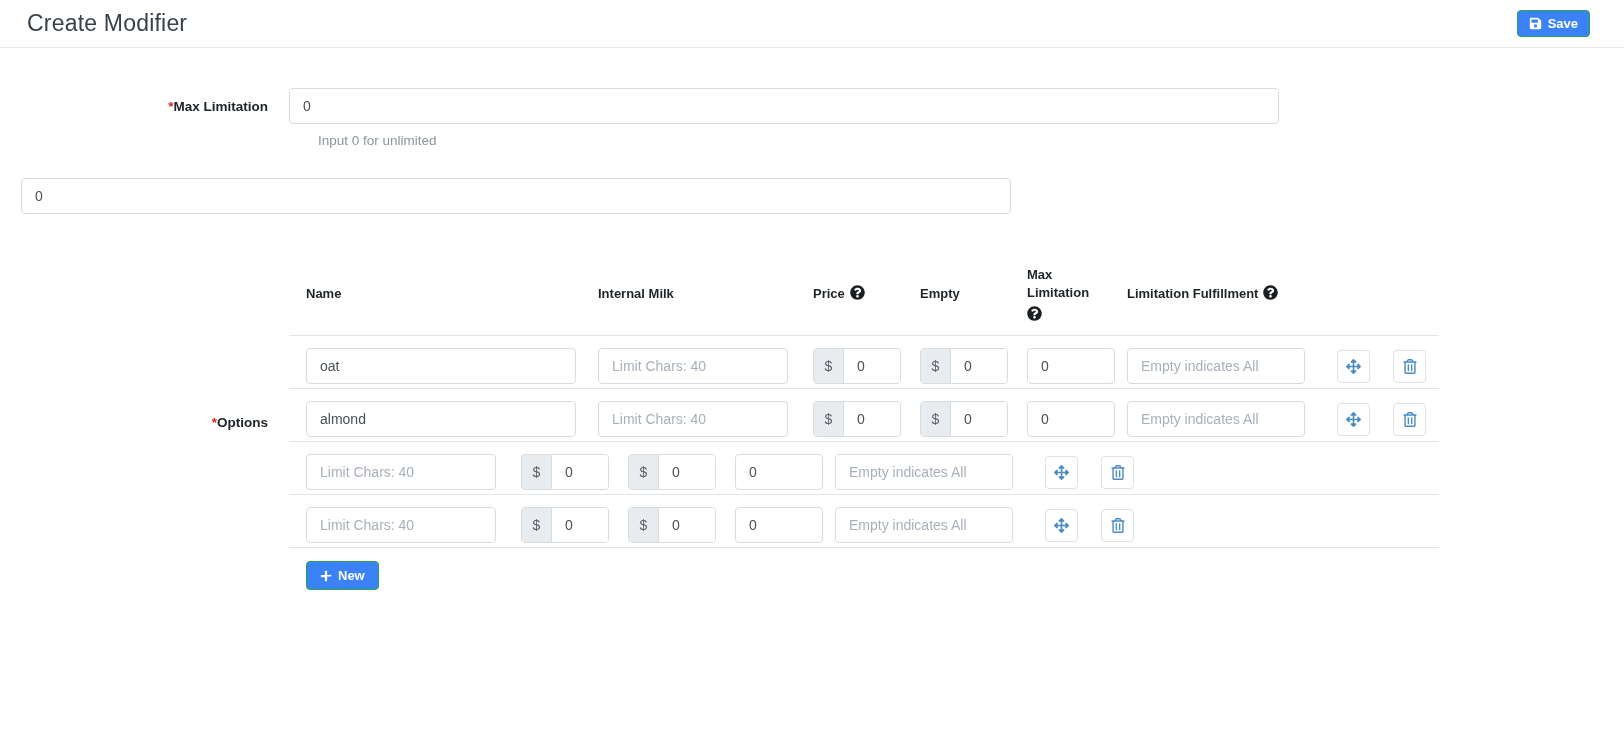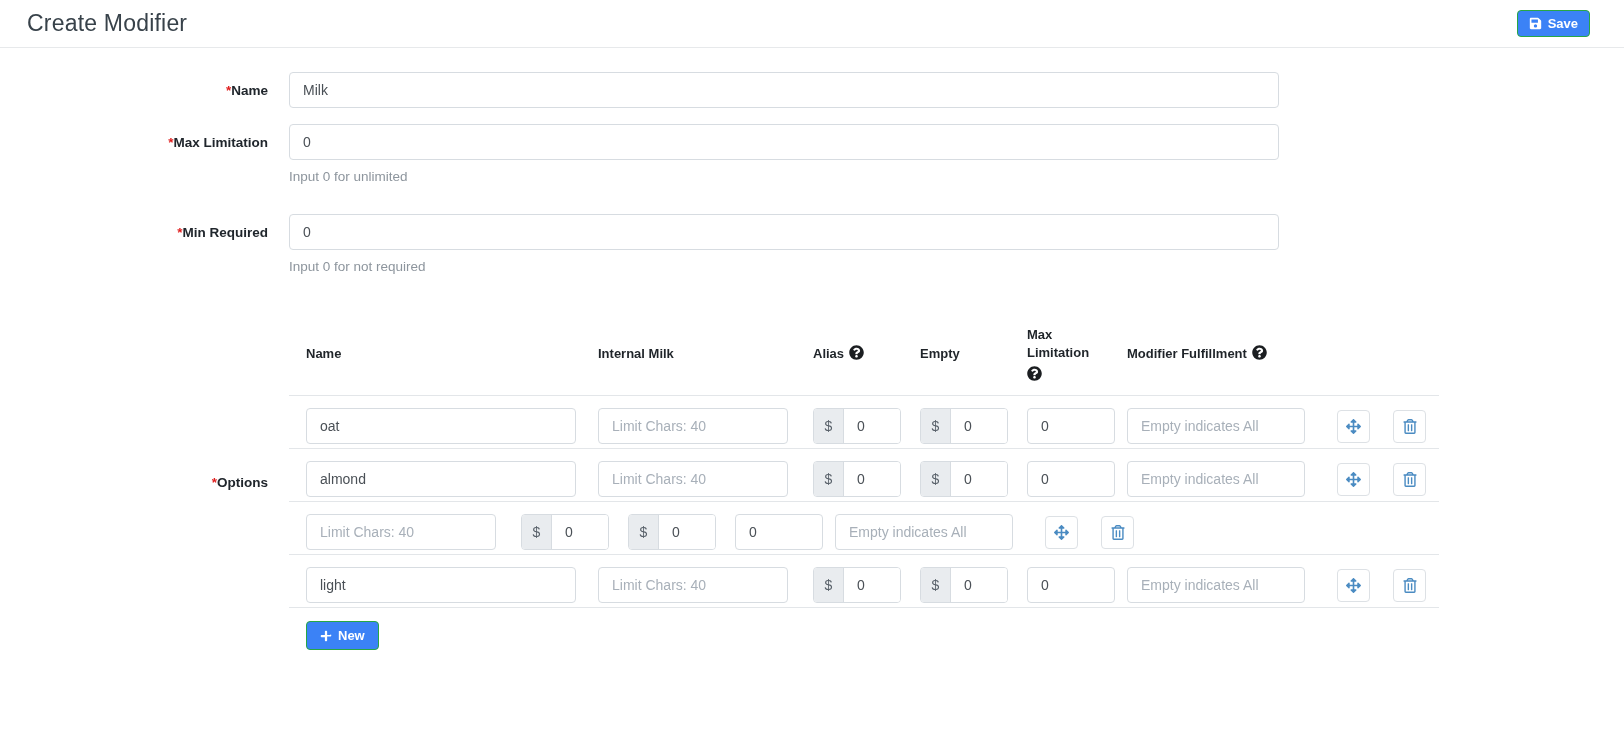--- a/index.html
+++ b/index.html
@@ -29,21 +29,21 @@
     font-size: 13.5px; font-weight: 700; color: #20262c; line-height: 1.2;
   }
   .req { color: #e02020; }
   .content-col { margin-left: 21px; }
   .inp {
     height: 36px; border: 1px solid #d7dce1; border-radius: 4px; background: #fff;
     padding: 0 13px; font-family: inherit; font-size: 14px; color: #4a5056; outline: none;
   }
   .inp::placeholder { color: #a8b0b9; opacity: 1; }
   .inp-wide { width: 990px; }
-  .hint { font-size: 13.5px; color: #8d959d; margin-top: 9px; }
+  .hint { font-size: 13.5px; color: #8d959d; margin-top: 9px; margin-left: 29px; }
   .gap16 { height: 16px; } .gap30 { height: 30px; } .gap42 { height: 42px; }
 
   
   .options-row { align-items: center; }
   .options-row .label-col { padding-top: 0; }
   .options-block { width: 1150px; }
   .opt-header {
     display: flex; align-items: center; min-height: 80px; padding: 6px 0 10px 17px;
     border-bottom: 1px solid #e3e6e9;
     font-size: 13px; font-weight: 700; color: #1f2429; line-height: 1.35;
@@ -114,65 +114,57 @@
         <svg width="13" height="13" fill="#ffffff">
           <use href="#i-save"></use>
         </svg>
       </span>
     <span>Save</span>
   </button>
 </div>
 
 <div class="main">
 
-  <div class="form-row">
-    <div class="label-col"><span class="req">*</span><span>Name</span></div>
-    <div class="content-col">
-      <input class="inp inp-wide" type="text" value="Milk" style="">
-    </div>
-  </div>
 
   <div class="gap16"></div>
 
   <div class="form-row">
     <div class="label-col"><span class="req">*</span><span>Max Limitation</span></div>
     <div class="content-col">
       <input class="inp inp-wide" type="text" value="0" style="">
       <div class="hint">Input 0 for unlimited</div>
     </div>
   </div>
 
   <div class="gap30"></div>
 
   <div class="form-row">
-    <div class="label-col"><span class="req">*</span><span>Min Required</span></div>
     <div class="content-col">
       <input class="inp inp-wide" type="text" value="0" style="">
-      <div class="hint">Input 0 for not required</div>
     </div>
   </div>
 
   <div class="gap42"></div>
 
   <div class="form-row options-row">
     <div class="label-col"><span class="req">*</span><span>Options</span></div>
     <div class="content-col">
       <div class="options-block">
 
         <div class="opt-header">
           <div class="hdr col-name">Name</div>
           <div class="hdr col-alias">Internal Milk</div>
-          <div class="hdr col-price"><span>Alias</span><span class="q-icon"><svg width="15" height="15" fill="#1b1e21">
+          <div class="hdr col-price"><span>Price</span><span class="q-icon"><svg width="15" height="15" fill="#1b1e21">
                   <use href="#i-question"></use>
                 </svg></span></div>
           <div class="hdr col-cost">Empty</div>
           <div class="hdr col-maxlim hdr-maxlim"><span>Max Limitation</span><span class="q-icon"><svg width="15" height="15" fill="#1b1e21">
                   <use href="#i-question"></use>
                 </svg></span></div>
-          <div class="hdr"><span>Modifier Fulfillment</span><span class="q-icon"><svg width="15" height="15" fill="#1b1e21">
+          <div class="hdr"><span>Limitation Fulfillment</span><span class="q-icon"><svg width="15" height="15" fill="#1b1e21">
                   <use href="#i-question"></use>
                 </svg></span></div>
         </div>
 
         
         
 
         <div class="opt-row">
           <input class="inp col-name" type="text" value="oat" style="">
           <input class="inp col-alias" type="text" placeholder="Limit Chars: 40" style="">
@@ -247,21 +239,20 @@
               </span>
             </button>
           <button class="icon-btn">
               <span>
                 <svg width="14" height="15" fill="#4a8bc2">
                   <use href="#i-trash"></use>
                 </svg>
               </span>
             </button>
         </div><div class="opt-row">
-          <input class="inp col-name" type="text" value="light" style="">
           <input class="inp col-alias" type="text" placeholder="Limit Chars: 40" style="">
           <div class="money-group col-price">
             <span class="money-prefix">$</span>
             <input class="money-input" type="text" value="0" style="">
           </div>
           <div class="money-group col-cost">
             <span class="money-prefix">$</span>
             <input class="money-input" type="text" value="0" style="">
           </div>
           <input class="inp col-maxlim" type="text" value="0" style="">

